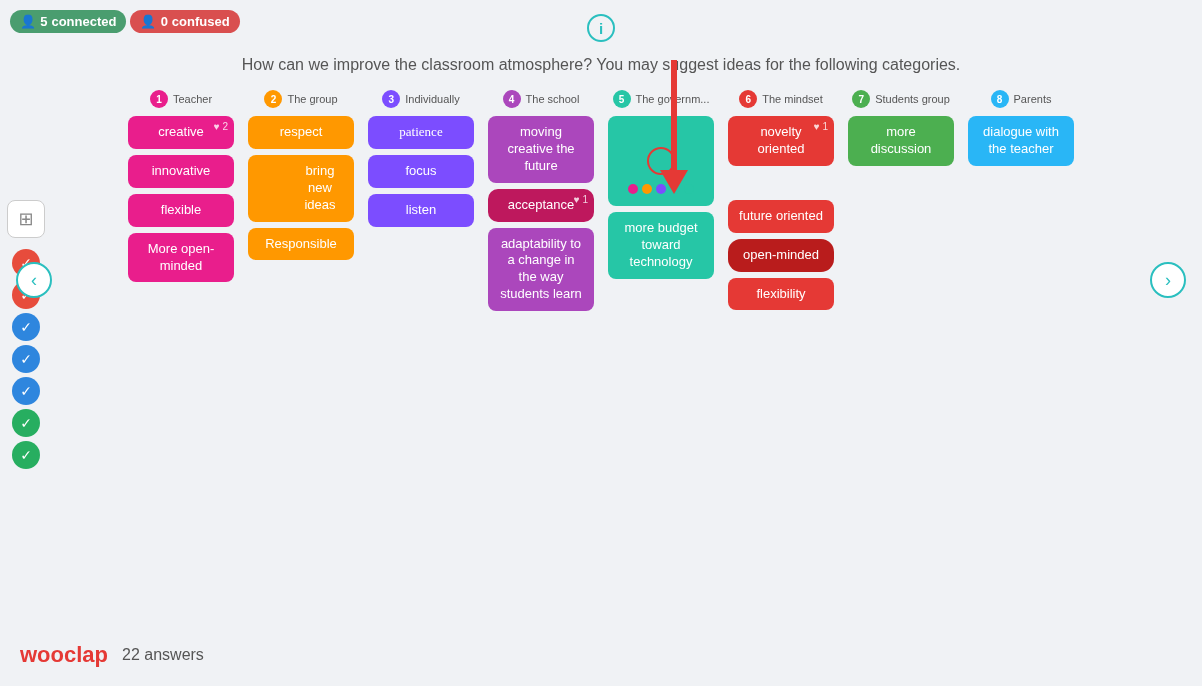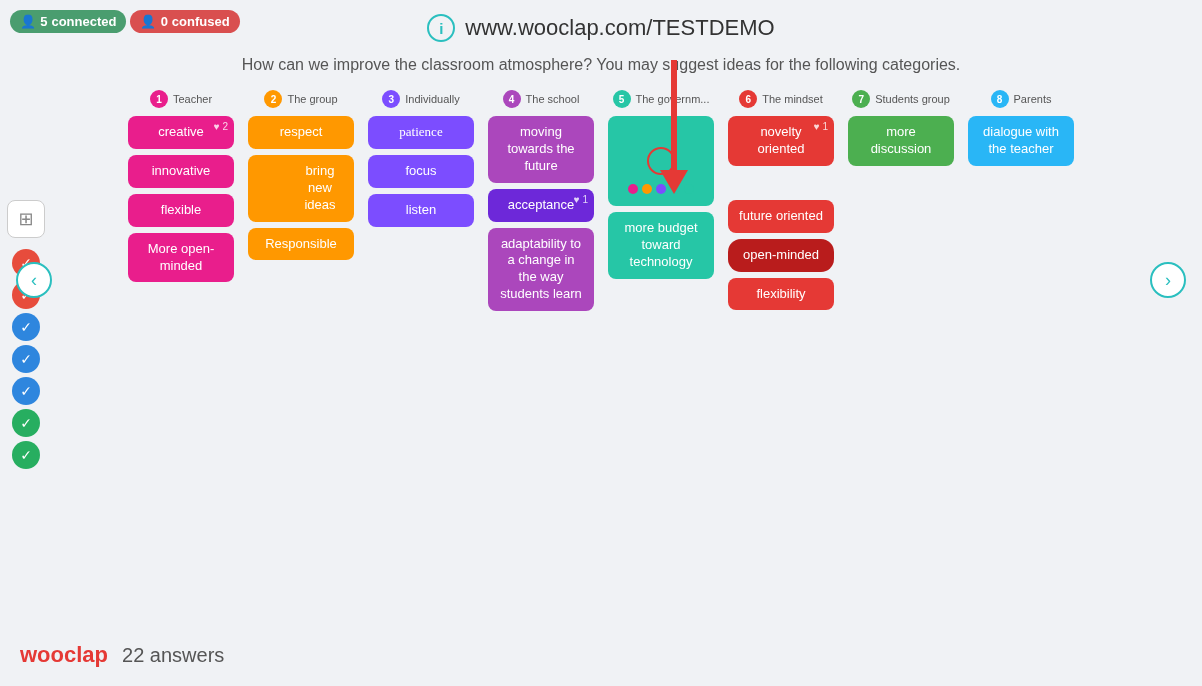--- a/index.html
+++ b/index.html
@@ -209,21 +209,21 @@
       align-items: center;
       gap: 14px;
     }
     .wooclap-logo {
       font-size: 22px;
       font-weight: bold;
       color: #333;
     }
     .wooclap-logo span { color: #e53935; }
     .answers-count {
-      font-size: 20px;
+      font-size: 16px;
       color: #555;
     }
   </style>
 </head>
 <body>
 
 <div class="top-left">
   <div class="badge badge-connected">
     <span>👤</span>
     <span>5</span>
@@ -234,21 +234,20 @@
     <span>0</span>
     <span>confused</span>
   </div>
 </div>
 
 <div class="header">
   <div class="header-url">
     <div class="info-icon">
       <span>i</span>
     </div>
-    <span>www.wooclap.com/TESTDEMO</span>
   </div>
 </div>
 
 <div class="question">How can we improve the classroom atmosphere? You may suggest ideas for the following categories.</div>
 
 <div style="position:absolute; top:60px; left:660px; pointer-events:none; z-index:30;">
   <div style="display:flex; flex-direction:column; align-items:center;">
     <div style="width:6px; height:110px; background:#e53935;"></div>
     <div style="width:0; height:0; border-left:14px solid transparent; border-right:14px solid transparent; border-top:24px solid #e53935;"></div>
   </div>
@@ -295,22 +294,22 @@
       </div>
       <div class="card" style="background: rgb(124, 77, 255); font-family: Liberation Serif, serif;">patience</div>
       <div class="card" style="background: rgb(124, 77, 255);">focus</div>
       <div class="card" style="background: rgb(124, 77, 255);">listen</div>
     </div>
     <div class="column">
       <div class="column-header">
         <div class="column-number" style="background: rgb(171, 71, 188);">4</div>
         <span style="font-size: 11px;">The school</span>
       </div>
-      <div class="card" style="background: rgb(171, 71, 188);">moving towards the future</div>
-      <div class="card" style="background: #6d28d9; position: relative;">acceptance<span class="card-heart">♥ 1</span></div>
+      <div class="card" style="background: rgb(171, 71, 188);">moving creative the future</div>
+      <div class="card" style="background: #be185d; position: relative; border-radius: 10px;">acceptance<span class="card-heart">♥ 1</span></div>
       <div class="card" style="background: rgb(171, 71, 188);">adaptability to a change in the way students learn</div>
     </div>
     <div class="column">
       <div class="column-header">
         <div class="column-number" style="background: rgb(38, 198, 166);">5</div>
         <span style="font-size: 11px;">The governm...</span>
       </div>
       <div class="card" style="background: rgb(38, 198, 166); min-height: 90px; display: flex; align-items: center; justify-content: center; position: relative;">
         <div style="width: 28px; height: 28px; border-radius: 50%; border: 2px solid rgb(229, 57, 53); background: transparent;"></div>
         <div class="dot-row" style="position: absolute; bottom: 6px; left: 0px; right: 0px; justify-content: center; display: flex; gap: 4px;">

